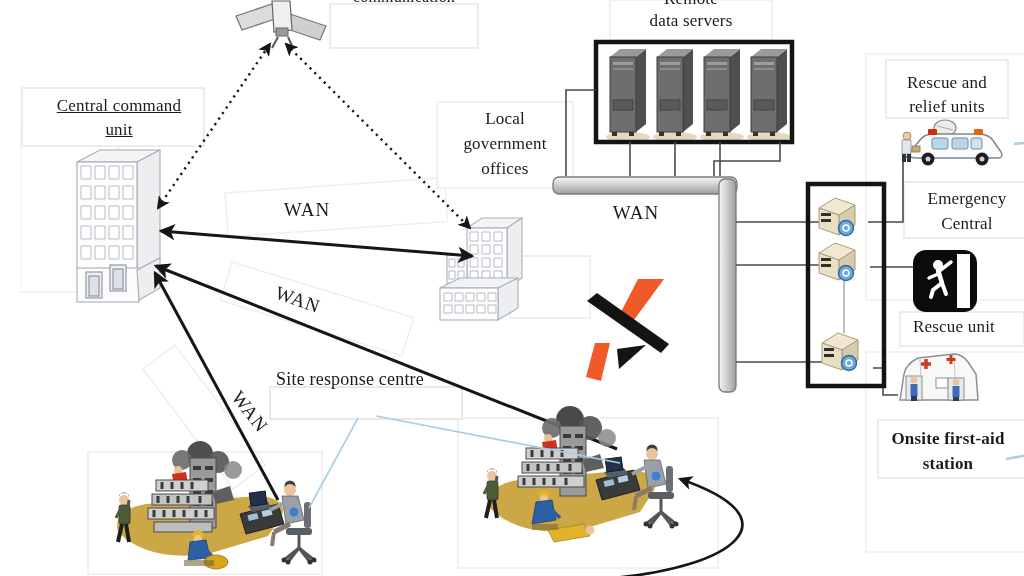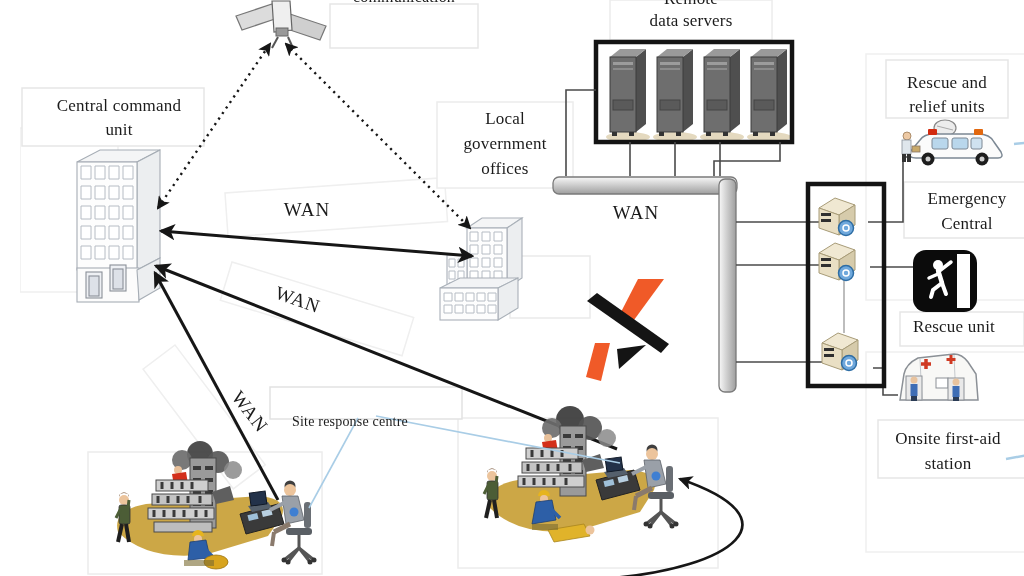--- a/index.html
+++ b/index.html
@@ -401,39 +401,39 @@
     <polygon points="575,343 590,343 581,381 566,377" fill="var(--accent-orange)"></polygon>
     <polygon points="597,349 626,345 599,369" fill="var(--logo-black)"></polygon>
   </g>
 </svg>
 
 <div class="label" style="left:310px;top:-13px;width:148px;font-size:16px;">communication</div>
 
 <div class="label" style="left:590px;top:-12px;width:162px;line-height:22px;">Remote
 data servers</div>
 
-<div class="label" style="left:4px;top:94px;width:190px;line-height:24px;">Central command
+<div class="label" style="left:4px;top:94px;width:190px;line-height:24px;text-decoration:underline;">Central command
 unit</div>
 
 <div class="label" style="left:420px;top:106px;width:130px;line-height:25px;text-align:center;">Local
 government
 offices</div>
 
 <div class="label" style="left:866px;top:71px;width:122px;line-height:24px;">Rescue and
 relief units</div>
 
 <div class="label" style="left:884px;top:186px;width:126px;line-height:25px;">Emergency
 Central</div>
 
 <div class="label" style="left:860px;top:316px;width:148px;">Rescue unit</div>
 
-<div class="label" style="left:858px;top:426px;width:140px;line-height:25px;">Onsite first-aid
+<div class="label" style="left:858px;top:426px;width:140px;line-height:25px;font-weight:bold;">Onsite first-aid
 station</div>
 
-<div class="label" style="left:252px;top:413px;width:156px;font-size:14px;">Site response centre</div>
+<div class="label" style="left:252px;top:368px;width:156px;font-size:18px;">Site response centre</div>
 
 <div class="label wan" style="left:252px;top:200px;width:70px;">WAN</div>
 
 <div class="label wan rot" style="left:238px;top:290px;width:80px;transform:rotate(19deg);">WAN</div>
 
 <div class="label wan rot" style="left:190px;top:402px;width:80px;transform:rotate(52deg);">WAN</div>
 
 <div class="label wan" style="left:568px;top:203px;width:96px;">WAN</div>
 
 </div>

